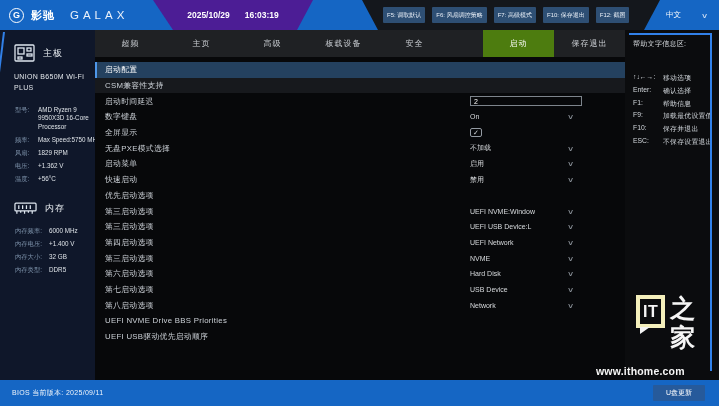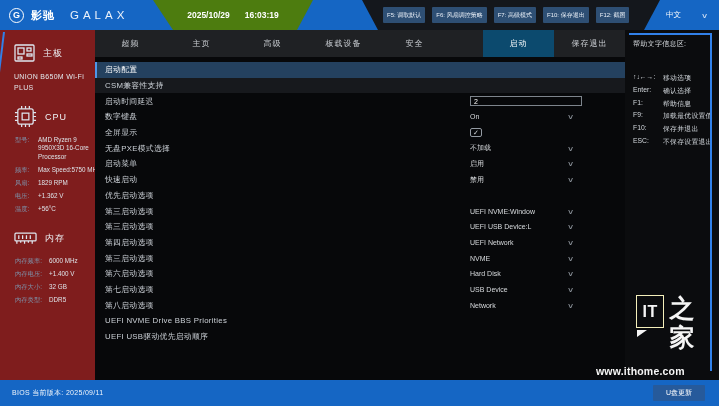--- a/index.html
+++ b/index.html
@@ -9,56 +9,56 @@
     background:#0a0b0d; font-family:"Liberation Sans","DejaVu Sans",sans-serif;
     -webkit-font-smoothing:antialiased;
   }
   
   .topbar { position:absolute; left:0; top:0; width:719px; height:30px; background:#1566c4; }
   .logo { position:absolute; left:9px; top:0; height:30px; display:flex; align-items:center; gap:7px; }
   .logo-circle { width:15px; height:15px; border:1.6px solid #fff; border-radius:50%;
     display:flex; align-items:center; justify-content:center; color:#fff; font-size:9px; font-weight:bold; }
   .brand-cn { color:#fff; font-size:11px; font-weight:bold; letter-spacing:1px; }
   .brand-en { color:#eaf1fa; font-size:11.5px; letter-spacing:4px; margin-left:8px; }
-  .tb-center { position:absolute; left:153px; top:0; width:160px; height:30px; background:#4d7c0f;
+  .tb-center { position:absolute; left:153px; top:0; width:160px; height:30px; background:#4c1d95;
     clip-path:polygon(0 0,100% 0,calc(100% - 16px) 100%,20px 100%);
     display:flex; align-items:center; justify-content:center; gap:15px;
     color:#fff; font-size:8.5px; font-weight:bold; }
   .tb-right { position:absolute; left:362px; top:0; width:298px; height:30px; background:#14171c;
     clip-path:polygon(0 0,100% 0,calc(100% - 16px) 100%,16px 100%);
     display:flex; align-items:center; gap:7px; padding-left:21px; }
   .fnbtn { background:#2e4f74; border:none; color:#e9eff7; font-size:6px; height:16px;
     padding:0 4px; border-radius:1px; font-family:inherit; white-space:nowrap; }
   .lang { position:absolute; right:12px; top:0; height:30px; display:flex; align-items:center; gap:21px;
     color:#fff; font-size:7.5px; cursor:default; }
   .lang .chev { color:#cfe0f5; }
   .chev { font-size:7px; color:#8d949c; line-height:1; transform:scaleX(1.4); }
   
-  .sidebar-left { position:absolute; left:0; top:30px; width:95px; height:350px; background:#7f1d1d;
+  .sidebar-left { position:absolute; left:0; top:30px; width:95px; height:350px; background:#0f172a;
     padding-top:12px; overflow:hidden; }
   .sl-accent { position:absolute; left:3px; top:2px; width:2px; height:56px; background:#3180e8;
     transform:skewX(-7deg); transform-origin:top; }
   .sec-head { display:flex; align-items:center; gap:8px; margin-left:14px; height:22px; }
   .sec-title { font-size:9px; color:#eef2f6; letter-spacing:1px; }
   .sec-icon svg { display:block; stroke:#dfe7f0; fill:none; stroke-width:1.3; }
   .board-model { margin:8px 10px 12px 14px; font-size:7px; color:#e2e6ea; line-height:1.55; letter-spacing:.3px; }
   .cpu-head { margin-top:6px; }
   .stats { margin-top:8px; }
   .stat-row { display:flex; margin:0 0 4.5px 15px; font-size:6.3px; line-height:1.35; }
   .stat-label { color:#7e93ab; flex-shrink:0; }
   .cpu-stats .stat-label { width:23px; }
   .mem-stats .stat-label { width:34px; }
   .stat-value { color:#dde2e7; white-space:nowrap; }
   .cpu-stats div.stat-row:first-of-type .stat-value { white-space:normal; width:54px; }
   .mem-head { margin-top:14px; }
   
   .tabbar { position:absolute; left:95px; top:30px; width:530px; height:27px; background:#1f2124; display:flex; }
   .tab { flex:1; display:flex; align-items:center; justify-content:center;
     font-size:8px; color:#c9cdd2; letter-spacing:1px; cursor:default; }
-  .tab.active { background:#0c4a6e; color:#fff;margin-left:33px; }
+  .tab.active { background:#4d7c0f; color:#fff;margin-left:33px; }
   
   .content { position:absolute; left:95px; top:57px; width:530px; height:389px; background:#07080a; padding-top:5px; }
   .row { height:15.7px; display:flex; align-items:center; position:relative; }
   .row-label { margin-left:10px; font-size:7.8px; color:#ccd1d7; letter-spacing:.3px; white-space:nowrap; }
   .row.highlight { background:#24415f; box-shadow:inset 2px 0 0 #4e97ea; }
   .row.highlight .row-label { color:#fff; }
   .row.bar { background:#17191d; }
   .ctrl-slot { position:absolute; left:375px; top:0; height:100%; display:flex; align-items:center; }
   .ctrl-input { width:112px; height:10px; border:1px solid #7d848c; color:#fff; font-size:7px;
     padding:0 3px; display:flex; align-items:center; background:transparent; }
@@ -77,21 +77,21 @@
   .help-desc { letter-spacing:.3px; }
   
   .footer { position:absolute; left:0; top:380px; width:719px; height:26px; background:#1566c4;
     display:flex; align-items:center; }
   .footer-text { margin-left:12px; font-size:7px; color:#eef4fb; letter-spacing:.3px; }
   .update-btn { position:absolute; right:14px; top:5px; width:52px; height:16px; background:#265a9b;
     color:#fff; font-size:7px; border:none; border-radius:1px; font-family:inherit; }
   
   .watermark { position:absolute; left:596px; top:295px; width:118px; z-index:5; opacity:.96; }
   .wm-row { display:flex; align-items:flex-start; gap:5px; }
-  .wm-logo { position:relative; width:34px; height:33px; border:1px solid #fef9c3;
+  .wm-logo { position:relative; width:34px; height:33px; border:4px solid #fef9c3;
     display:flex; align-items:center; justify-content:center;margin-left:40px; }
   .wm-logo span { color:#fff; font-weight:bold; font-size:16px; letter-spacing:.5px; }
   .wm-logo::after { content:""; position:absolute; left:0; bottom:-10px;
     border-top:7px solid #fff; border-right:10px solid transparent; }
   .wm-cn { color:#fff; font-size:25px; font-weight:bold; font-family:"DejaVu Serif",serif;
     line-height:1.15; letter-spacing:2px; }
   .wm-url { color:#fff; font-size:10.5px; font-weight:bold; margin-top:12px; letter-spacing:.2px; }
 </style>
 </head>
 <body>
@@ -136,30 +136,20 @@
             <rect x="4" y="4" width="6" height="6"></rect>
             <rect x="13" y="4" width="4" height="3"></rect>
             <rect x="13" y="10" width="5" height="2"></rect>
             <rect x="4" y="13" width="4" height="2"></rect>
           </svg>
       </span>
       <span class="sec-title">主板</span>
     </div>
     <div class="board-model">UNION B650M Wi-Fi PLUS</div>
 
-    <div class="sec-head cpu-head">
-      <span class="sec-icon">
-        <svg width="23" height="23" viewBox="0 0 24 24">
-            <rect x="4" y="4" width="16" height="16" rx="2"></rect>
-            <rect x="8.5" y="8.5" width="7" height="7"></rect>
-            <path d="M8 1v3M12 1v3M16 1v3M8 20v3M12 20v3M16 20v3M1 8h3M1 12h3M1 16h3M20 8h3M20 12h3M20 16h3"></path>
-          </svg>
-      </span>
-      <span class="sec-title">CPU</span>
-    </div>
     <div class="stats cpu-stats">
 
         <div class="stat-row">
           <span class="stat-label">型号:</span>
           <span class="stat-value">AMD Ryzen 9 9950X3D 16-Core Processor</span>
         </div>
 
         <div class="stat-row">
           <span class="stat-label">频率:</span>
           <span class="stat-value">Max Speed:5750 MHz</span>

